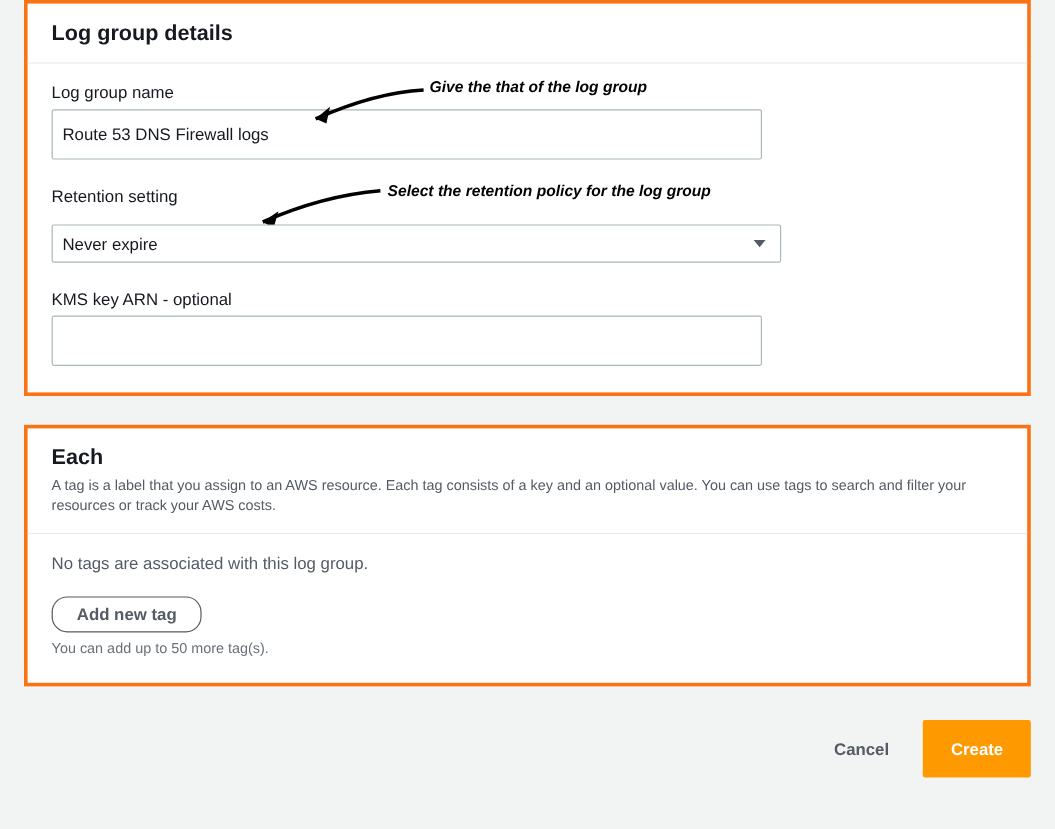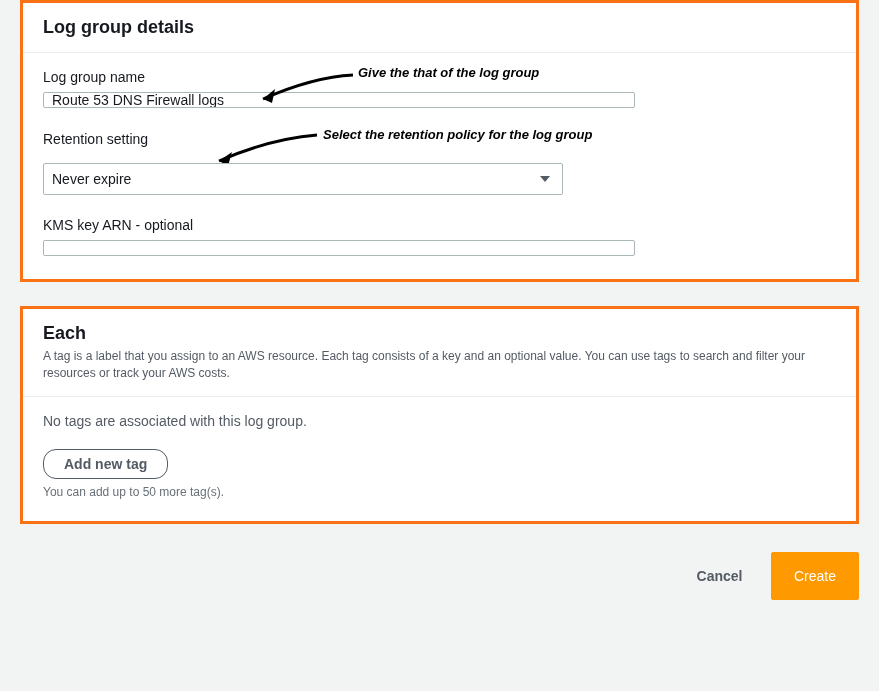--- a/index.html
+++ b/index.html
@@ -45,30 +45,30 @@
     .form-row { margin-bottom: 22px; position: relative; }
     .form-row:last-child { margin-bottom: 0; }
     label.field-label {
       display: block;
       font-size: 14px;
       color: #16191f;
       margin-bottom: 6px;
     }
     .text-input {
       width: 592px;
-      height: 16px;
+      height: 42px;
       border: 1px solid #aab7b8;
       border-radius: 2px;
       font-size: 14px;
       padding: 4px 8px;
       color: #16191f;
       background: #fff;
     }
     .select-wrap {
-      width: 520px;
+      width: 608px;
       height: 32px;
       border: 1px solid #aab7b8;
       border-radius: 2px;
       position: relative;
       background: #fff;
       display: flex;
       align-items: center;
       padding: 0 8px;
       cursor: pointer;
       margin-top: 16px;
@@ -124,21 +124,21 @@
       font-weight: 700;
       color: #545b64;
       padding: 8px 18px;
       cursor: pointer;
     }
     .primary {
       background: #ff9900;
       border: 1px solid #ff9900;
       color: #fff;
       font-size: 14px;
-      font-weight: 400;
+      font-weight: 700;
       padding: 15px 22px;
       border-radius: 2px;
       cursor: pointer;
       margin-left: 6px;
     }
   </style>
 </head>
 <body>
 
 <div class="page">

